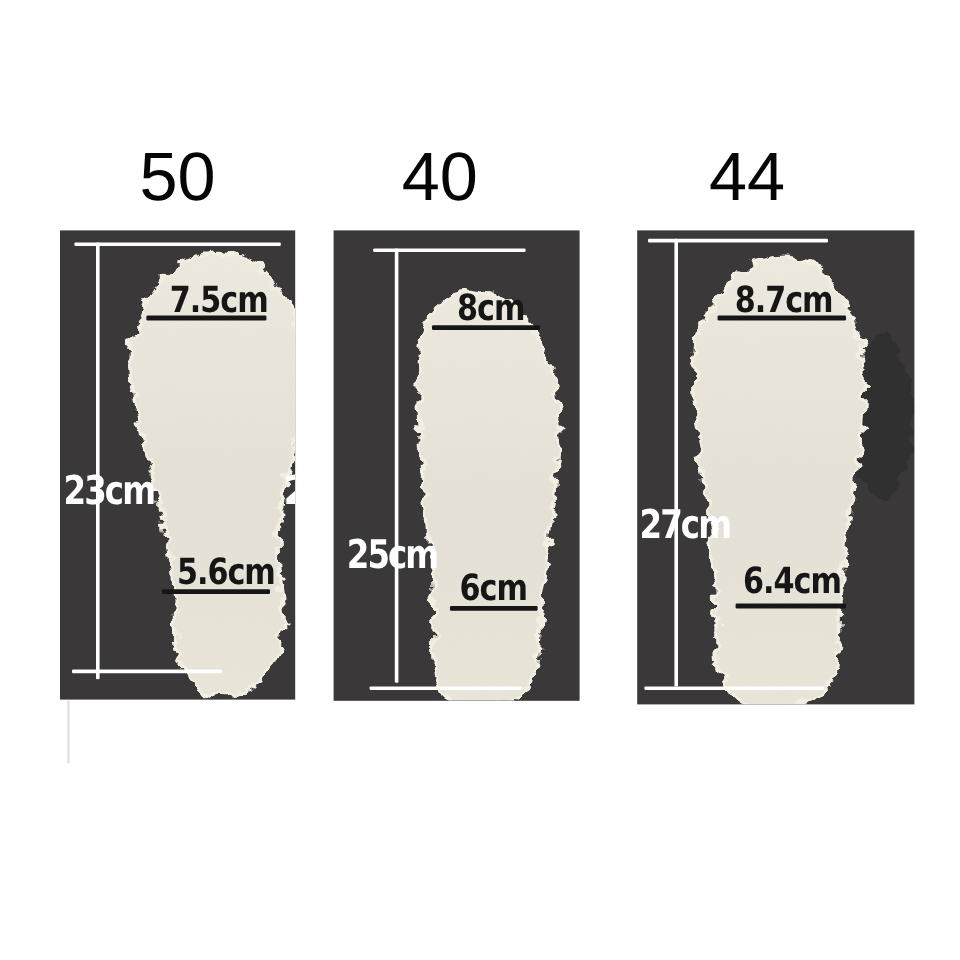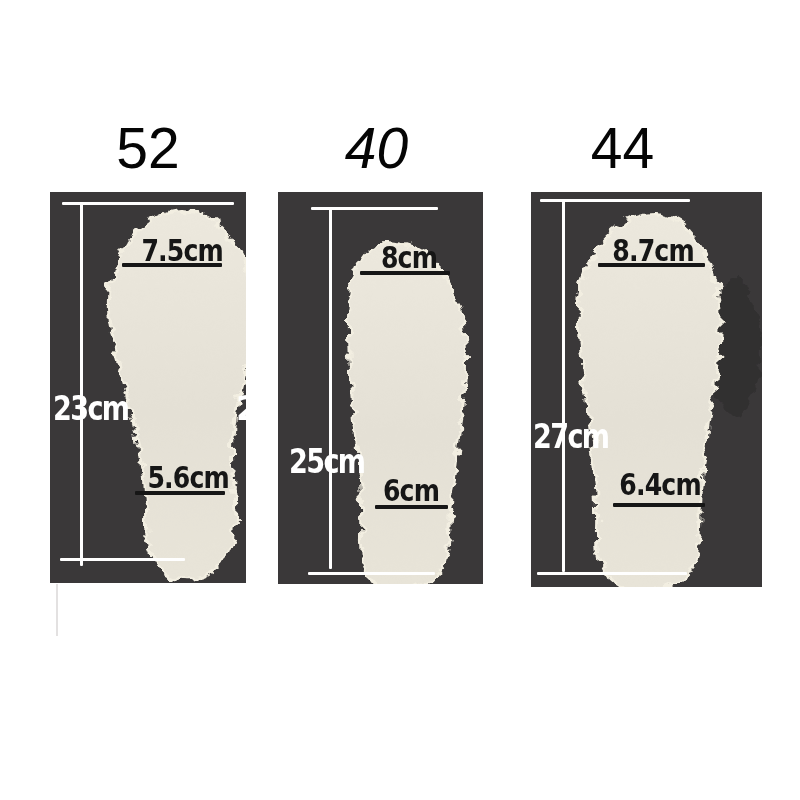--- a/index.html
+++ b/index.html
@@ -10,21 +10,21 @@
   }
   .stage{position:absolute;left:0;top:0;width:800px;height:800px;}
 
   
   .size-label{
     position:absolute;top:120px;line-height:1;height:60px;
     font-size:57px;font-weight:500;color:#050505;text-align:center;
     font-family:"Liberation Sans",sans-serif;
   }
   .size-36{left:50px;width:196px;}
-  .size-40{left:274px;width:205px;font-style:italic;}
+  .size-40{left:264px;width:205px;}
   .size-44{left:507px;width:231px;}
 
   
   .panel{position:absolute;background:#3a3839;overflow:hidden;}
   .panel-1{left:50px;top:192px;width:196px;height:391px;}
   .panel-2{left:278px;top:192px;width:205px;height:392px;}
   .panel-3{left:531px;top:192px;width:231px;height:395px;}
 
   .insole{position:absolute;left:0;top:0;z-index:1;}
 
@@ -96,21 +96,21 @@
         <feDisplacementMap in="SourceGraphic" in2="n" scale="15" xChannelSelector="R" yChannelSelector="G"></feDisplacementMap>
       </filter>
       <linearGradient id="insGrad" x1="0" y1="0" x2="0" y2="1">
         <stop offset="0" stop-color="#ece8dd"></stop>
         <stop offset="0.55" stop-color="#e4e0d5"></stop>
         <stop offset="1" stop-color="#e8e4d8"></stop>
       </linearGradient>
     </defs>
   </svg>
 
-  <div class="size-label size-36">52</div>
+  <div class="size-label size-36">50</div>
   <div class="size-label size-40">40</div>
   <div class="size-label size-44">44</div>
 
   <div class="panel panel-1">
     <svg class="insole" width="196" height="391" viewBox="0 0 196 391">
       <path filter="url(#fuzz)" paint-order="stroke" stroke="#f2eee1" stroke-width="6" fill="url(#insGrad)" d="M 134,20 C 165,22 192,52 200,100 C 206,140 196,175 186,212 C 179,243 180,275 184,308 C 187,348 172,382 140,385 C 112,388 96,362 97,330 C 98,298 92,268 88,240 C 82,202 63,160 60,118 C 57,62 98,18 134,20 Z"></path>
     </svg>
     <div class="mline p1-top"></div>
     <div class="mline p1-vert"></div>
     <div class="mline p1-bottom"></div>

